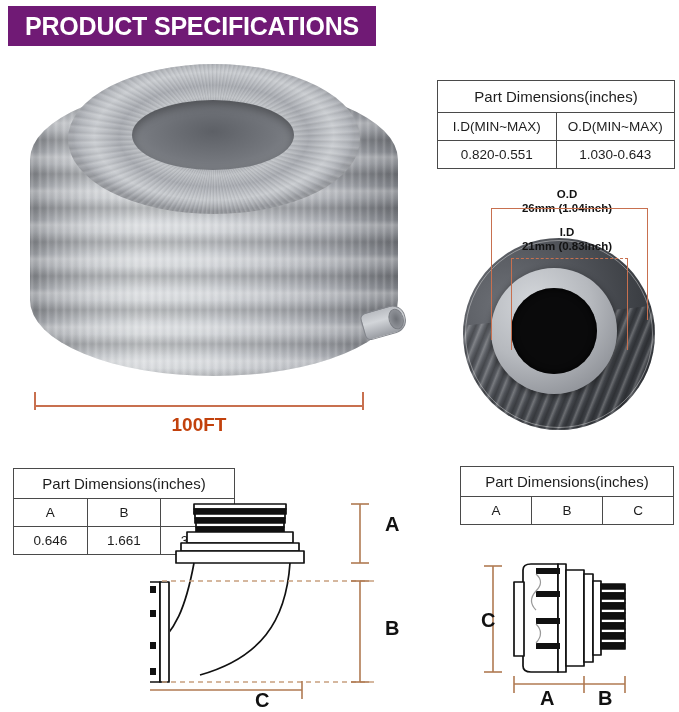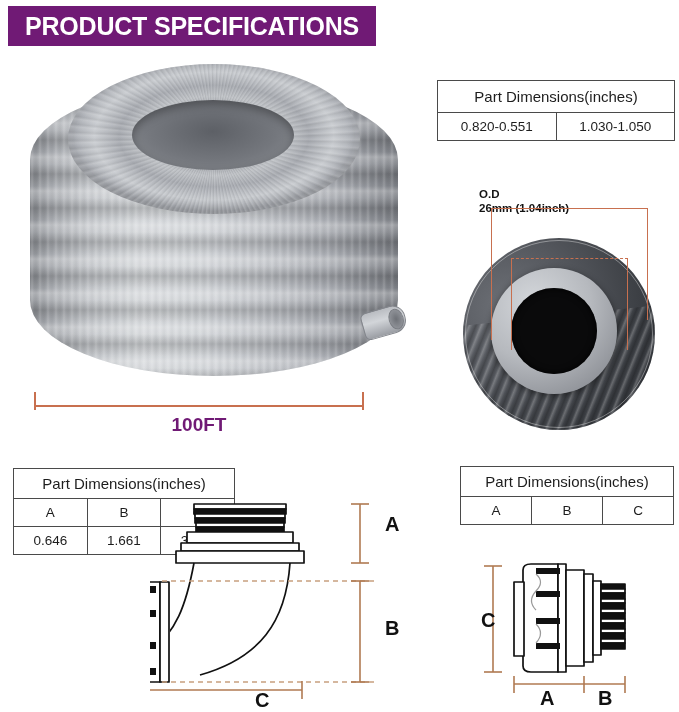--- a/index.html
+++ b/index.html
@@ -194,21 +194,21 @@
   #len-bracket .cap-l { left: 0; }
   #len-bracket .cap-r { right: 0; }
   #len-label {
     position: absolute;
     left: 34px;
     top: 414px;
     width: 330px;
     text-align: center;
     font-size: 19px;
     font-weight: bold;
-    color: #701a75;
+    color: #c2410c;
   }
 
   
   #xsec-photo {
     position: absolute;
     left: 463px;
     top: 238px;
     width: 192px;
     height: 192px;
     border-radius: 50%;
@@ -254,21 +254,21 @@
 
   #xsec-callouts {
     position: absolute;
     left: 455px;
     top: 188px;
     width: 224px;
     height: 250px;
   }
   .cl-label {
     position: absolute;
-    text-align: left;
+    text-align: center;
     font-size: 11.5px;
     font-weight: bold;
     color: #131313;
     line-height: 1.18;
     white-space: nowrap;
   }
   #cl-od { left: 24px; top: 0px; width: 176px; }
   #cl-id { left: 24px; top: 38px; width: 176px; }
   .cl-vline {
     position: absolute;
@@ -320,39 +320,48 @@
   <div class="dim-cap cap-r"></div>
 </div>
 <div id="len-label">100FT</div>
 
 <table class="spec-table" id="table-od-id">
   <tbody>
       <tr>
     <td class="title-cell" colspan="2">Part Dimensions(inches)</td>
   </tr>
   <tr>
+    <td>I.D(MIN~MAX)</td>
+    <td>O.D(MIN~MAX)</td>
+  </tr>
+  <tr>
     <td>0.820-0.551</td>
-    <td>1.030-1.050</td>
+    <td>1.030-0.643</td>
   </tr>
 </tbody>
   </table>
 
 <div id="xsec-photo">
   <div class="xsec-bg-rib"></div>
   <div class="xsec-rim-arc"></div>
   <div class="xsec-wall">
     <div class="xsec-bore"></div>
   </div>
 </div>
 
 <div id="xsec-callouts">
   <div class="cl-label" id="cl-od">
     <span>O.D</span><br>
     <span>26mm</span>
     <span>(1.04inch)</span>
+  </div>
+  <div class="cl-label" id="cl-id">
+    <span>I.D</span><br>
+    <span>21mm</span>
+    <span>(0.83inch)</span>
   </div>
 
   <div class="cl-vline" style="left:36px;  top:20px; height:132px;"></div>
   <div class="cl-vline" style="left:192px; top:20px; height:112px;"></div>
   <div class="cl-hline-solid" style="left:36px; top:20px; width:157px;"></div>
 
   <div class="cl-vline" style="left:56px;  top:70px; height:92px;"></div>
   <div class="cl-vline" style="left:172px; top:70px; height:92px;"></div>
   <div class="cl-hline-dashed" style="left:56px; top:70px; width:117px;"></div>
 </div>

